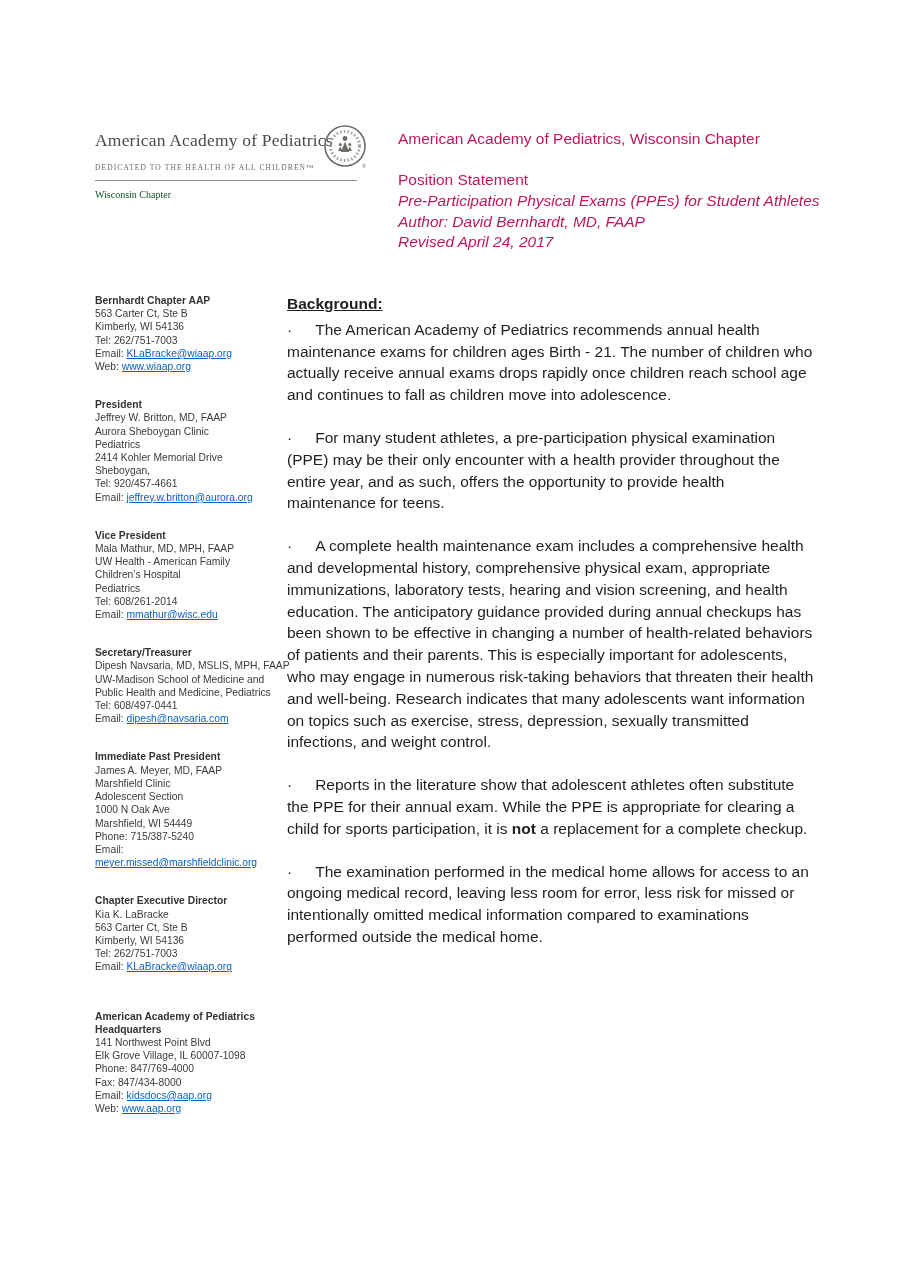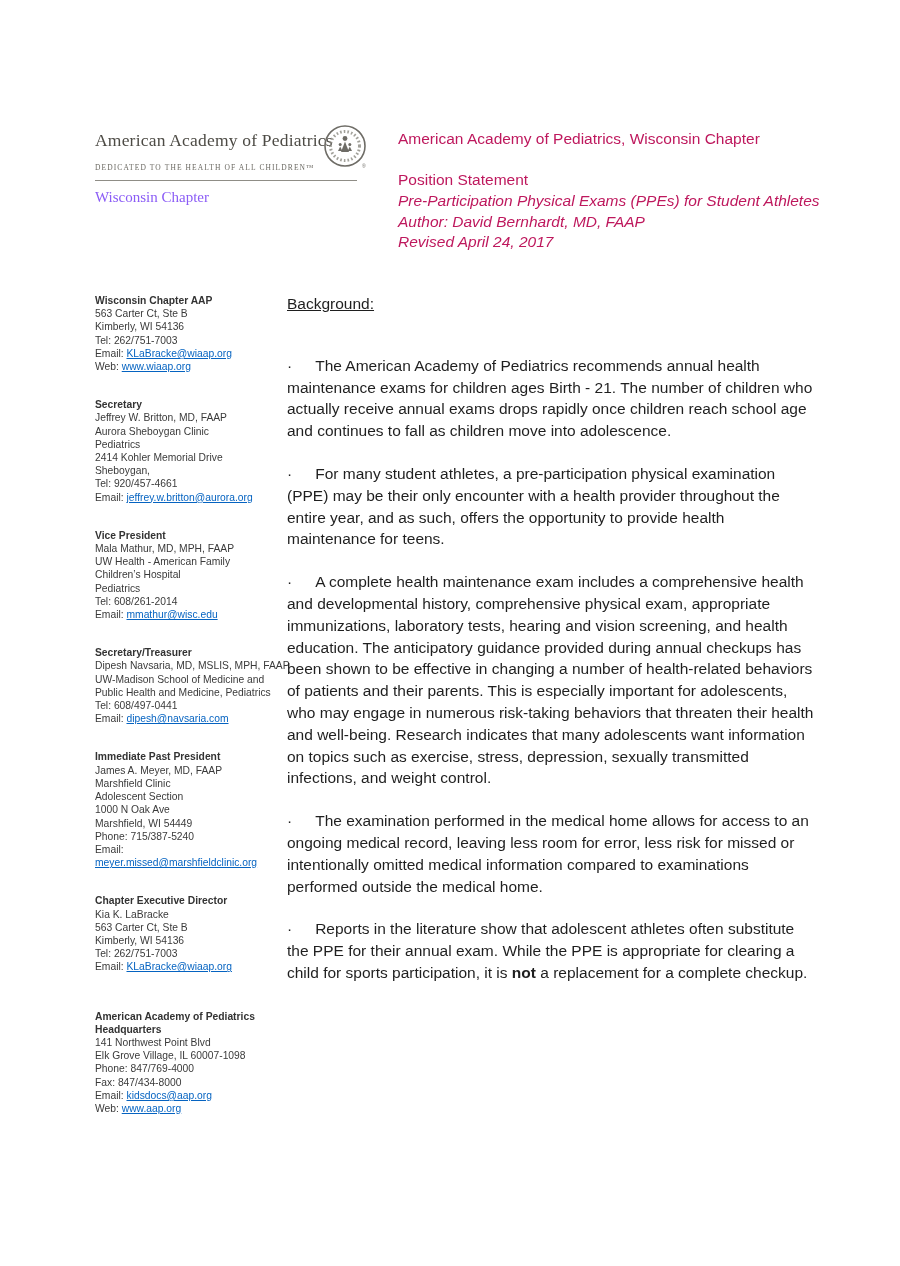--- a/index.html
+++ b/index.html
@@ -7,22 +7,22 @@
          font-family: "Liberation Sans", sans-serif; }
   .page { position: relative; width: 780px; height: 1266px; background: #fff; }
 
   
   .logo-block { position: absolute; left: 95px; top: 130px; width: 262px; }
   .logo-title { font-family: "Liberation Serif", serif; font-size: 17.5px;
                 color: #4d4b45; letter-spacing: 0.2px; white-space: nowrap; }
   .logo-tagline { font-family: "Liberation Serif", serif; font-size: 7.5px;
                   letter-spacing: 1.1px; color: #6b6962; margin-top: 12px; white-space: nowrap; }
   .logo-rule { border: none; border-top: 1.5px solid #8f8d86; margin: 8px 0 0 0; width: 262px; }
-  .logo-chapter { font-family: "Liberation Serif", serif; font-size: 15px;
-                  color: #8b5cf6; margin-top: 8px; }
+  .logo-chapter { font-family: "Liberation Serif", serif; font-size: 10px;
+                  color: #14532d; margin-top: 8px; }
   .seal { position: absolute; left: 228px; top: -6px; width: 44px; height: 46px; }
 
   
   .header-block { position: absolute; left: 398px; top: 130px; width: 440px;
                   font-size: 15.5px; color: #be185d; }
   .header-org { white-space: nowrap; }
   .header-title { font-weight: normal; margin-top: 23px; }
   .header-ital { font-style: italic; margin-top: 0; line-height: 20.5px; white-space: nowrap; }
   .header-title { margin-bottom: 2px; }
 
@@ -31,21 +31,21 @@
              font-size: 10.3px; line-height: 13.2px; color: #3a3a3a; }
   .sb-block { margin-bottom: 25px; }
   .sb-block:last-child { margin-top: 36px; }
   .sb-heading { font-weight: bold; color: #333333; }
   .sb-line { white-space: nowrap; }
   .link { color: #0563c1; text-decoration: underline; cursor: pointer; }
 
   
   .main-col { position: absolute; left: 287px; top: 293px; width: 530px;
               font-size: 15.5px; line-height: 21.8px; color: #1f1f1f; }
-  .main-heading { font-weight: normal; text-decoration: underline; margin-bottom: 40px; }
+  .main-heading { font-weight: bold; text-decoration: underline; margin-bottom: 4px; }
   .para { margin-bottom: 21px; }
   .bullet { display: inline-block; }
   .bullet-gap { display: inline-block; width: 23px; }
   .b { font-weight: bold; }
 </style>
 </head>
 <body>
 
 <div class="page">
 
@@ -72,29 +72,29 @@
   <div class="header-block">
     <div class="header-org">American Academy of Pediatrics, Wisconsin Chapter</div>
     <div class="header-title">Position Statement</div>
     <div class="header-ital">Pre-Participation Physical Exams (PPEs) for Student Athletes</div>
     <div class="header-ital">Author: David Bernhardt, MD, FAAP</div>
     <div class="header-ital">Revised April 24, 2017</div>
   </div>
 
   <div class="sidebar">
       <div class="sb-block">
-        <div class="sb-heading">Wisconsin Chapter AAP</div>
+        <div class="sb-heading">Bernhardt Chapter AAP</div>
         <div class="sb-line">563 Carter Ct, Ste B</div>
         <div class="sb-line">Kimberly, WI 54136</div>
         <div class="sb-line">Tel: 262/751-7003</div>
         <div class="sb-line"><span>Email: </span><a class="link">KLaBracke@wiaap.org</a></div>
         <div class="sb-line"><span>Web: </span><a class="link">www.wiaap.org</a></div>
       </div>
       <div class="sb-block">
-        <div class="sb-heading">Secretary</div>
+        <div class="sb-heading">President</div>
         <div class="sb-line">Jeffrey W. Britton, MD, FAAP</div>
         <div class="sb-line">Aurora Sheboygan Clinic</div>
         <div class="sb-line">Pediatrics</div>
         <div class="sb-line">2414 Kohler Memorial Drive</div>
         <div class="sb-line">Sheboygan,</div>
         <div class="sb-line">Tel: 920/457-4661</div>
         <div class="sb-line"><span>Email: </span><a class="link">jeffrey.w.britton@aurora.org</a></div>
       </div>
       <div class="sb-block">
         <div class="sb-heading">Vice President</div>
@@ -142,18 +142,18 @@
         <div class="sb-line"><span>Web: </span><a class="link">www.aap.org</a></div>
       </div>
     </div>
 
   <div class="main-col">
     <div class="main-heading">Background:</div>
     <div>
         <div class="para"><span class="bullet">·</span><span class="bullet-gap"></span><span>The American Academy of Pediatrics recommends annual health maintenance exams for children ages Birth - 21. The number of children who actually receive annual exams drops rapidly once children reach school age and continues to fall as children move into adolescence.</span></div>
         <div class="para"><span class="bullet">·</span><span class="bullet-gap"></span><span>For many student athletes, a pre-participation physical examination (PPE) may be their only encounter with a health provider throughout the entire year, and as such, offers the opportunity to provide health maintenance for teens.</span></div>
         <div class="para"><span class="bullet">·</span><span class="bullet-gap"></span><span>A complete health maintenance exam includes a comprehensive health and developmental history, comprehensive physical exam, appropriate immunizations, laboratory tests, hearing and vision screening, and health education. The anticipatory guidance provided during annual checkups has been shown to be effective in changing a number of health-related behaviors of patients and their parents. This is especially important for adolescents, who may engage in numerous risk-taking behaviors that threaten their health and well-being. Research indicates that many adolescents want information on topics such as exercise, stress, depression, sexually transmitted infections, and weight control.</span></div>
+        <div class="para"><span class="bullet">·</span><span class="bullet-gap"></span><span>Reports in the literature show that adolescent athletes often substitute the PPE for their annual exam. While the PPE is appropriate for clearing a child for sports participation, it is </span><span class="b">not</span><span> a replacement for a complete checkup.</span></div>
         <div class="para"><span class="bullet">·</span><span class="bullet-gap"></span><span>The examination performed in the medical home allows for access to an ongoing medical record, leaving less room for error, less risk for missed or intentionally omitted medical information compared to examinations performed outside the medical home.</span></div>
-        <div class="para"><span class="bullet">·</span><span class="bullet-gap"></span><span>Reports in the literature show that adolescent athletes often substitute the PPE for their annual exam. While the PPE is appropriate for clearing a child for sports participation, it is </span><span class="b">not</span><span> a replacement for a complete checkup.</span></div>
       </div>
   </div>
 
 </div>
 
 </body></html>

